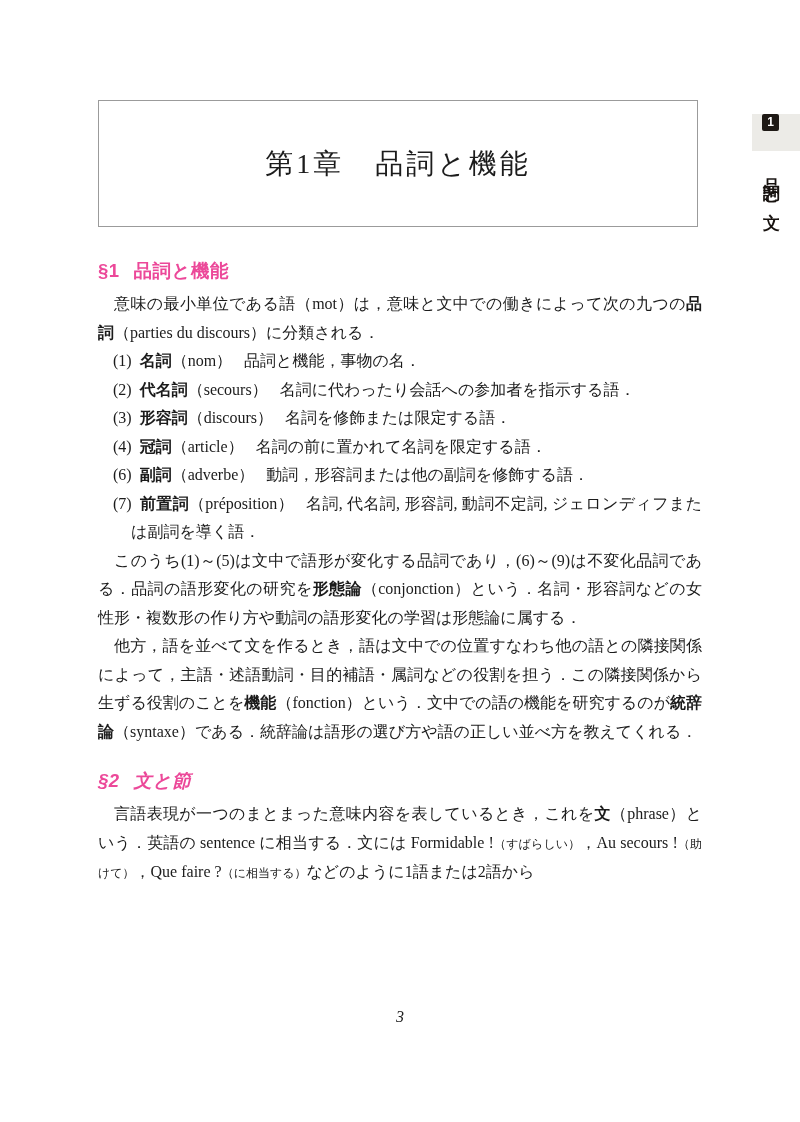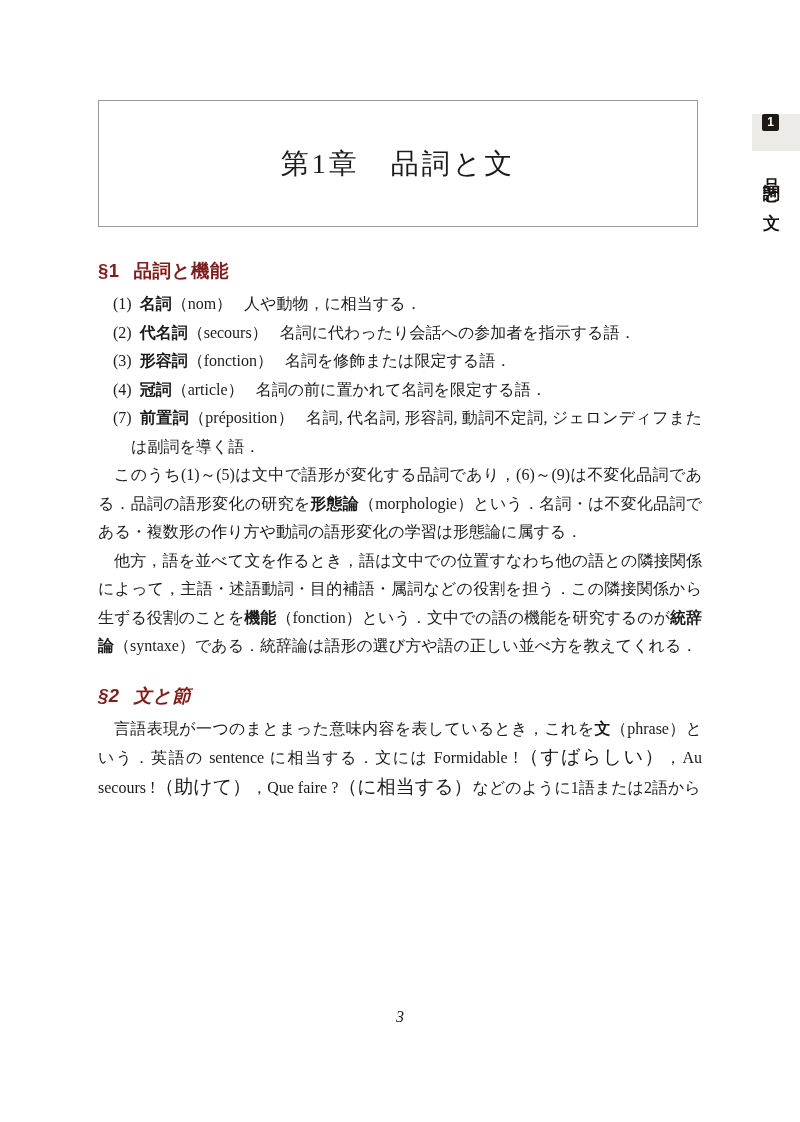--- a/index.html
+++ b/index.html
@@ -29,66 +29,68 @@
     font-family:"Liberation Sans",sans-serif;font-weight:600;font-size:17px;
     letter-spacing:5px;color:#17120f;
   }
   
   .content{
     position:absolute;left:98px;top:256px;width:604px;
     font-size:16px;line-height:28.5px;text-align:justify;
   }
   .sec-h{
     font-family:"Liberation Sans",sans-serif;font-weight:700;
-    font-size:18.5px;line-height:30px;margin:0 0 4px 0;color:#7f1d1d;letter-spacing:.5px;
+    font-size:18.5px;line-height:30px;margin:0 0 4px 0;color:#ec4899;letter-spacing:.5px;
   }
   .sec-h .sec-no{margin-right:14px;}
   .sec2{margin-top:20px;font-style:italic;}
   p.indent{margin:0;text-indent:16px;}
   .pos-list{margin:0;padding:0;list-style:none;}
   .item{padding-left:33px;text-indent:-18px;}
   .num{margin-right:8px;}
   .term,.b{font-family:"Liberation Sans",sans-serif;font-weight:700;}
   .desc{margin-left:12px;}
-  .s{font-size:19px;}
+  .s{font-size:12px;}
   .pageno{
     position:absolute;left:0;top:1008px;width:800px;text-align:center;
     font-style:italic;font-size:16px;color:#222;
   }
 </style>
 </head>
 <body>
 
 <div class="page">
 
   <div class="chapter-box">
-    <h1 class="chapter-title">第1章　品詞と文</h1>
+    <h1 class="chapter-title">第1章　品詞と機能</h1>
   </div>
 
   <div class="side-tab">
     <div class="tab-bg">
       <div class="tab-num">1</div>
     </div>
     <div class="tab-label">品詞と文</div>
   </div>
 
   <main class="content">
 
     <h2 class="sec-h"><span class="sec-no">§1</span><span>品詞と機能</span></h2>
 
+    <p class="indent"><span>意味の最小単位である語（mot）は，意味と文中での働きによって次の九つの</span><span class="b">品詞</span><span>（parties du discours）に分類される．</span></p>
 
     <ol class="pos-list">
-        <li class="item"><span class="num">(1)</span><span class="term">名詞</span><span class="fr">（nom）</span><span class="desc">人や動物，に相当する．</span></li>
+        <li class="item"><span class="num">(1)</span><span class="term">名詞</span><span class="fr">（nom）</span><span class="desc">品詞と機能，事物の名．</span></li>
         <li class="item"><span class="num">(2)</span><span class="term">代名詞</span><span class="fr">（secours）</span><span class="desc">名詞に代わったり会話への参加者を指示する語．</span></li>
-        <li class="item"><span class="num">(3)</span><span class="term">形容詞</span><span class="fr">（fonction）</span><span class="desc">名詞を修飾または限定する語．</span></li>
+        <li class="item"><span class="num">(3)</span><span class="term">形容詞</span><span class="fr">（discours）</span><span class="desc">名詞を修飾または限定する語．</span></li>
         <li class="item"><span class="num">(4)</span><span class="term">冠詞</span><span class="fr">（article）</span><span class="desc">名詞の前に置かれて名詞を限定する語．</span></li>
+        <li class="item"><span class="num">(6)</span><span class="term">副詞</span><span class="fr">（adverbe）</span><span class="desc">動詞，形容詞または他の副詞を修飾する語．</span></li>
         <li class="item"><span class="num">(7)</span><span class="term">前置詞</span><span class="fr">（préposition）</span><span class="desc">名詞, 代名詞, 形容詞, 動詞不定詞, ジェロンディフまたは副詞を導く語．</span></li>
       </ol>
 
-    <p class="indent"><span>このうち(1)～(5)は文中で語形が変化する品詞であり，(6)～(9)は不変化品詞である．品詞の語形変化の研究を</span><span class="b">形態論</span><span>（morphologie）という．名詞・は不変化品詞である・複数形の作り方や動詞の語形変化の学習は形態論に属する．</span></p>
+    <p class="indent"><span>このうち(1)～(5)は文中で語形が変化する品詞であり，(6)～(9)は不変化品詞である．品詞の語形変化の研究を</span><span class="b">形態論</span><span>（conjonction）という．名詞・形容詞などの女性形・複数形の作り方や動詞の語形変化の学習は形態論に属する．</span></p>
 
     <p class="indent"><span>他方，語を並べて文を作るとき，語は文中での位置すなわち他の語との隣接関係によって，主語・述語動詞・目的補語・属詞などの役割を担う．この隣接関係から生ずる役割のことを</span><span class="b">機能</span><span>（fonction）という．文中での語の機能を研究するのが</span><span class="b">統辞論</span><span>（syntaxe）である．統辞論は語形の選び方や語の正しい並べ方を教えてくれる．</span></p>
 
     <h2 class="sec-h sec2"><span class="sec-no">§2</span><span>文と節</span></h2>
 
     <p class="indent"><span>言語表現が一つのまとまった意味内容を表しているとき，これを</span><span class="b">文</span><span>（phrase）という．英語の sentence に相当する．文には Formidable !</span><span class="s">（すばらしい）</span><span>，Au secours !</span><span class="s">（助けて）</span><span>，Que faire ?</span><span class="s">（に相当する）</span><span>などのように1語または2語から</span></p>
 
   </main>
 
   <div class="pageno">3</div>

